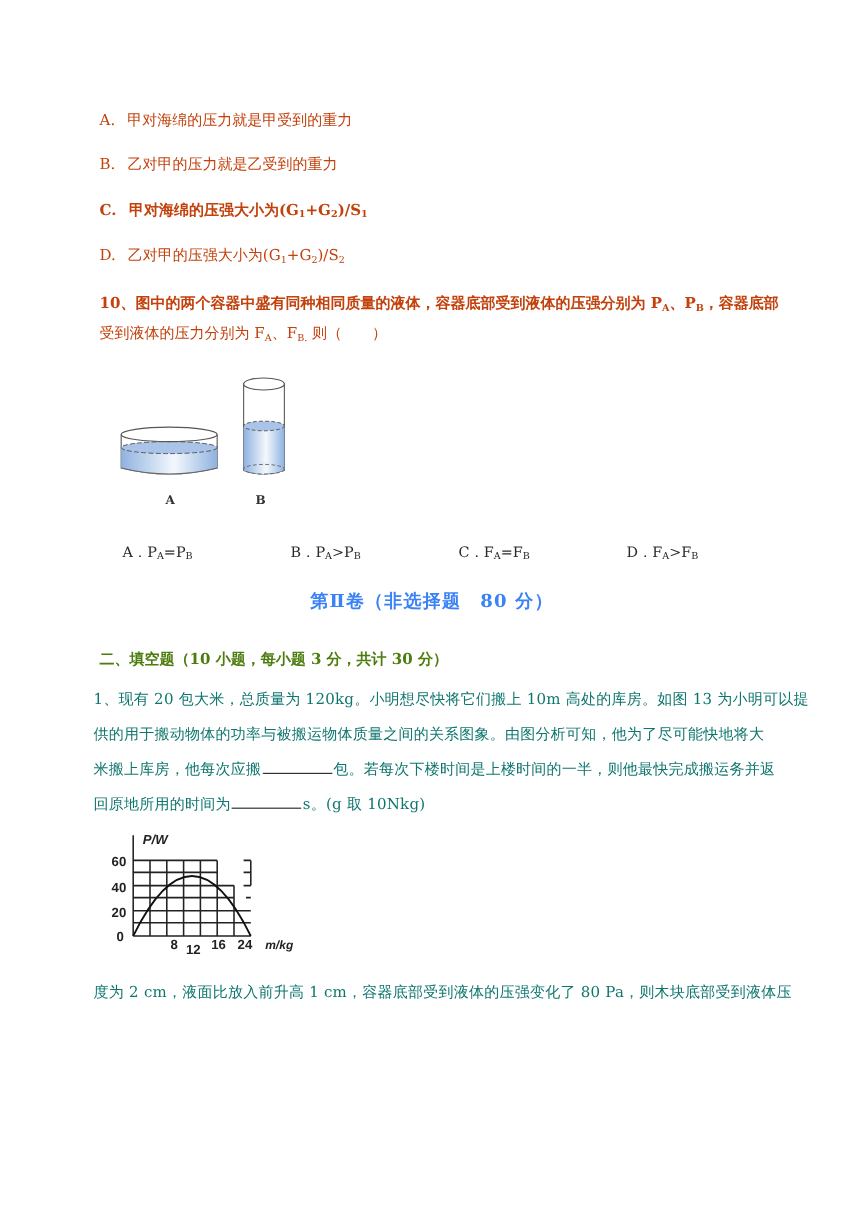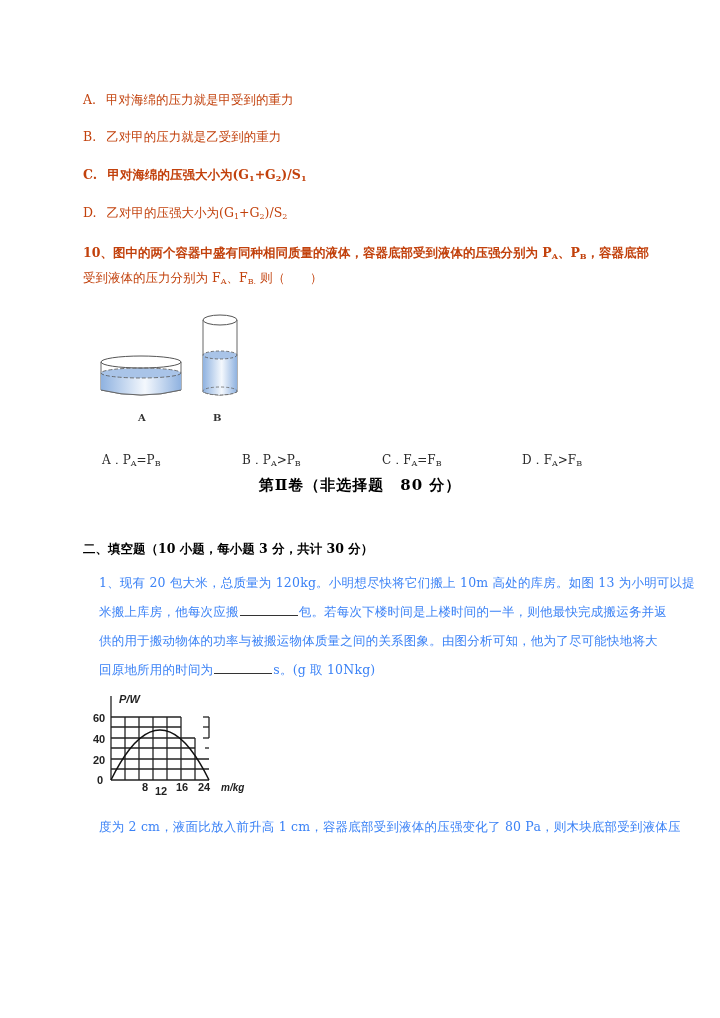--- a/index.html
+++ b/index.html
@@ -3,26 +3,26 @@
   <meta charset="utf-8">
   <style>
     html, body { margin: 0; padding: 0; background: #ffffff; }
     body {
       width: 720px; height: 1018px; position: relative; overflow: hidden;
       font-family: "DejaVu Serif", "Liberation Serif", serif;
       color: #222;
     }
     .line { position: absolute; left: 83px; font-size: 12.5px; line-height: 16px; white-space: nowrap; color: #c2410c; }
     sub { font-size: 8px; vertical-align: -2px; line-height: 0; }
-    .para { position: absolute; left: 99px; width: 600px; font-size: 12.5px; line-height: 29px; color: #3b82f6; letter-spacing: 0.2px; }
+    .para { position: absolute; left: 78px; width: 600px; font-size: 12.5px; line-height: 29px; color: #0f766e; letter-spacing: 0.2px; }
     .blank { display: inline-block; width: 58px; border-bottom: 1px solid #333; height: 12px; vertical-align: baseline; margin: 0 1px; }
     .opt-row { position: absolute; top: 452px; left: 102px; width: 520px; font-size: 12px; color: #2a2a2a; }
     .opt-row span.o { position: absolute; white-space: nowrap; }
-    .section-title { position: absolute; top: 476px; left: 0; width: 720px; text-align: center; font-size: 15px; font-weight: bold; color: #000000; letter-spacing: 1px; }
-    .sub-title { position: absolute; top: 541px; left: 83px; font-size: 12.5px; font-weight: bold; color: #000000; }
+    .section-title { position: absolute; top: 492px; left: 0; width: 720px; text-align: center; font-size: 15px; font-weight: bold; color: #3b82f6; letter-spacing: 1px; }
+    .sub-title { position: absolute; top: 541px; left: 83px; font-size: 12.5px; font-weight: bold; color: #4d7c0f; }
     .fig-label { position: absolute; font-size: 10px; font-weight: bold; color: #333; }
   </style>
 </head>
 <body>
 
 <div class="line" style="top:92px;">
   <span>A.</span>
   <span style="margin-left:6px;">甲对海绵的压力就是甲受到的重力</span>
 </div>
 <div class="line" style="top:129px;">
@@ -78,22 +78,22 @@
   <span class="o" style="left:140px;"><span>B．</span><span>P</span><sub>A</sub><span>&gt;P</span><sub>B</sub></span>
   <span class="o" style="left:280px;"><span>C．</span><span>F</span><sub>A</sub><span>=F</span><sub>B</sub></span>
   <span class="o" style="left:420px;"><span>D．</span><span>F</span><sub>A</sub><span>&gt;F</span><sub>B</sub></span>
 </div>
 
 <div class="section-title">第Ⅱ卷（非选择题　80 分）</div>
 <div class="sub-title">二、填空题（10 小题，每小题 3 分，共计 30 分）</div>
 
 <div class="para" style="top:568px;">
   <div>1、现有 20 包大米，总质量为 120kg。小明想尽快将它们搬上 10m 高处的库房。如图 13 为小明可以提</div>
+  <div>供的用于搬动物体的功率与被搬运物体质量之间的关系图象。由图分析可知，他为了尽可能快地将大</div>
   <div><span>米搬上库房，他每次应搬</span><span class="blank"></span><span>包。若每次下楼时间是上楼时间的一半，则他最快完成搬运务并返</span></div>
-  <div>供的用于搬动物体的功率与被搬运物体质量之间的关系图象。由图分析可知，他为了尽可能快地将大</div>
   <div><span>回原地所用的时间为</span><span class="blank"></span><span>s。(g 取 10Nkg)</span></div>
 </div>
 
 <svg style="position:absolute; left:85px; top:692px;" width="170" height="105">
   <g font-family="Liberation Sans, sans-serif" font-weight="bold" fill="#222">
     <text x="34" y="11" font-size="11" font-style="italic">P/W</text>
     <text x="8" y="30" font-size="11">60</text>
     <text x="8" y="51" font-size="11">40</text>
     <text x="8" y="72" font-size="11">20</text>
     <text x="12" y="92" font-size="11">0</text>

